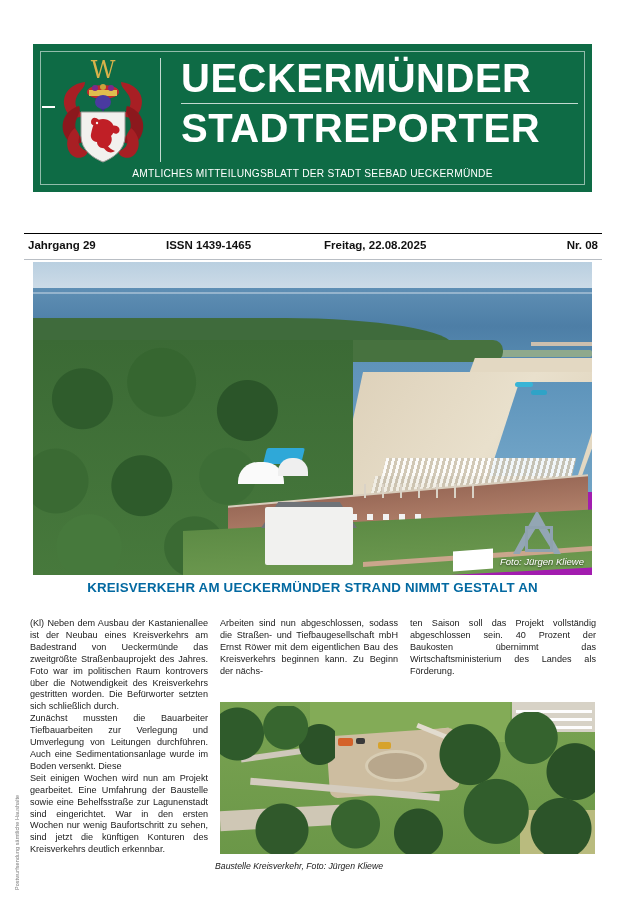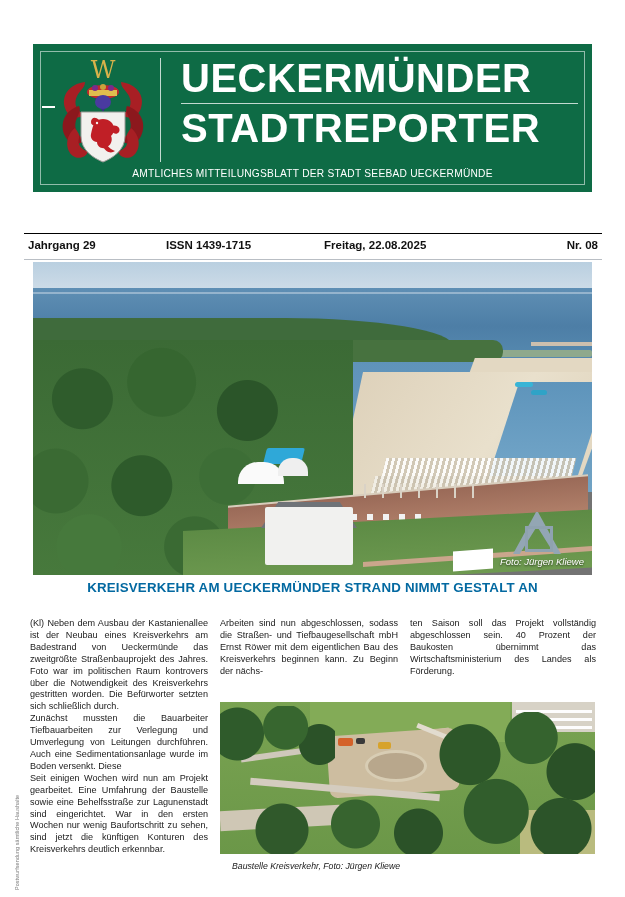--- a/index.html
+++ b/index.html
@@ -86,21 +86,21 @@
 
   
   .section-title{
     position:absolute;left:0;right:0;top:234px;
     text-align:center;font-size:16.5px;letter-spacing:.3px;color:#111;
   }
 
   
   .hero{
     position:absolute;left:33px;top:262px;width:559px;height:313px;
-    overflow:hidden;background:#737373;
+    overflow:hidden;background:#a21caf;
   }
   .hero .sky{position:absolute;left:0;top:0;width:100%;height:30px;
     background:linear-gradient(#b9cfe0,#cfdde8);}
   .hero .sea{position:absolute;left:0;top:26px;width:100%;height:96px;
     background:linear-gradient(#5f8fb4,#4d7ea6 40%,#5d93b8);}
   .hero .sea2{position:absolute;left:300px;top:100px;width:259px;height:130px;
     background:linear-gradient(#5f93ba,#71a3c4);}
   .hero .horiz{position:absolute;left:0;top:30px;width:100%;height:2px;
     background:rgba(255,255,255,.35);}
   .hero .bar-far{position:absolute;left:370px;top:88px;width:189px;height:7px;
@@ -231,21 +231,21 @@
   .p2 .park{position:absolute;left:292px;top:0px;width:83px;height:30px;
     background:#d7d2c6;}
   .p2 .cars2{position:absolute;left:296px;top:3px;width:76px;height:24px;
     background:repeating-linear-gradient(0deg,#fdfdfd 0 3px,transparent 3px 8px);}
   .p2 .field{position:absolute;left:300px;top:108px;width:78px;height:44px;
     background:#b9bb7e;}
   .p2 .dirt{position:absolute;left:0px;top:106px;width:120px;height:20px;
     background:#cfc7b5;transform:rotate(-3deg);}
 
   .caption{
-    position:absolute;left:232px;top:861px;
+    position:absolute;left:215px;top:861px;
     font-size:8.7px;font-style:italic;color:#1a1a1a;
   }
 </style>
 </head>
 <body>
 
 <div class="page">
 
   <div class="postal">Postwurfsendung sämtliche Haushalte</div>
 
@@ -294,21 +294,21 @@
       <div class="t2">STADTREPORTER</div>
     </div>
 
     <div class="sub">
       <div class="s1">AMTLICHES MITTEILUNGSBLATT DER STADT SEEBAD UECKERMÜNDE</div>
     </div>
   </div>
 
   <div class="infobar">
     <div class="cell c-jahr">Jahrgang 29</div>
-    <div class="cell c-issn">ISSN 1439-1715</div>
+    <div class="cell c-issn">ISSN 1439-1465</div>
     <div class="cell c-date">Freitag, 22.08.2025</div>
     <div class="cell c-nr">Nr. 08</div>
   </div>
 
 
   <div class="hero">
     <div class="sky"></div>
     <div class="sea"></div>
     <div class="horiz"></div>
     <div class="bar-far"></div>

